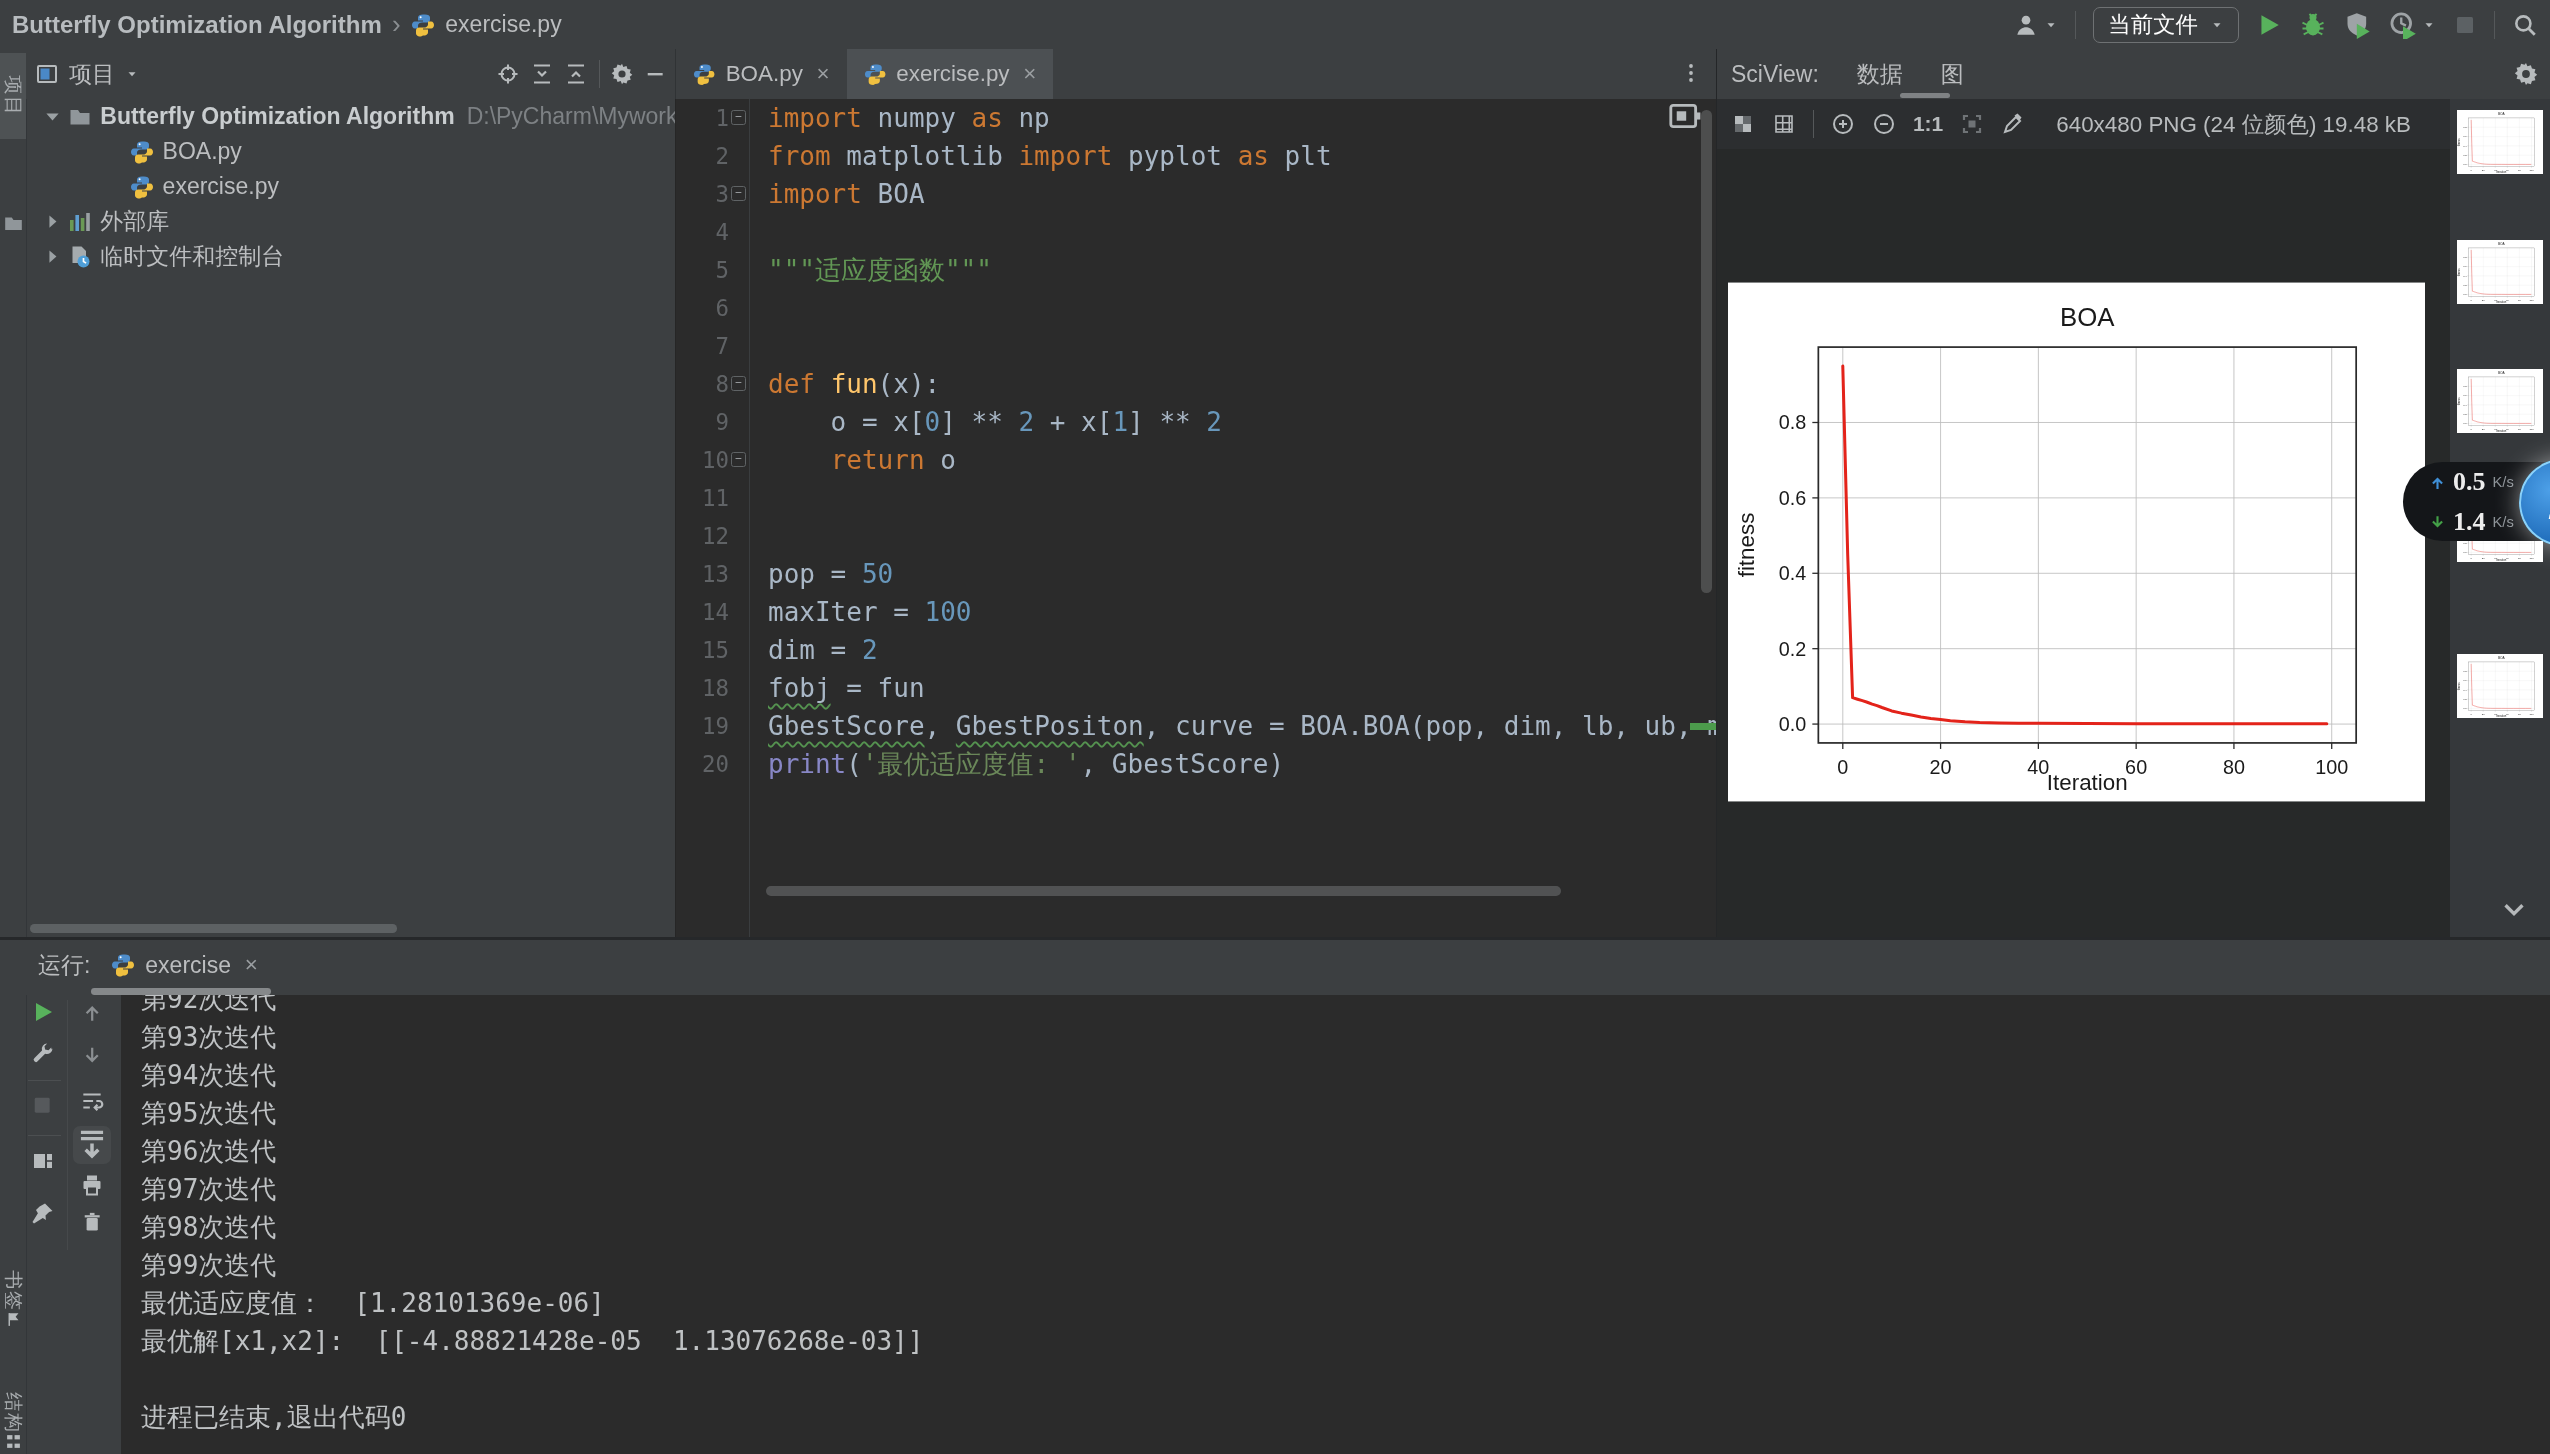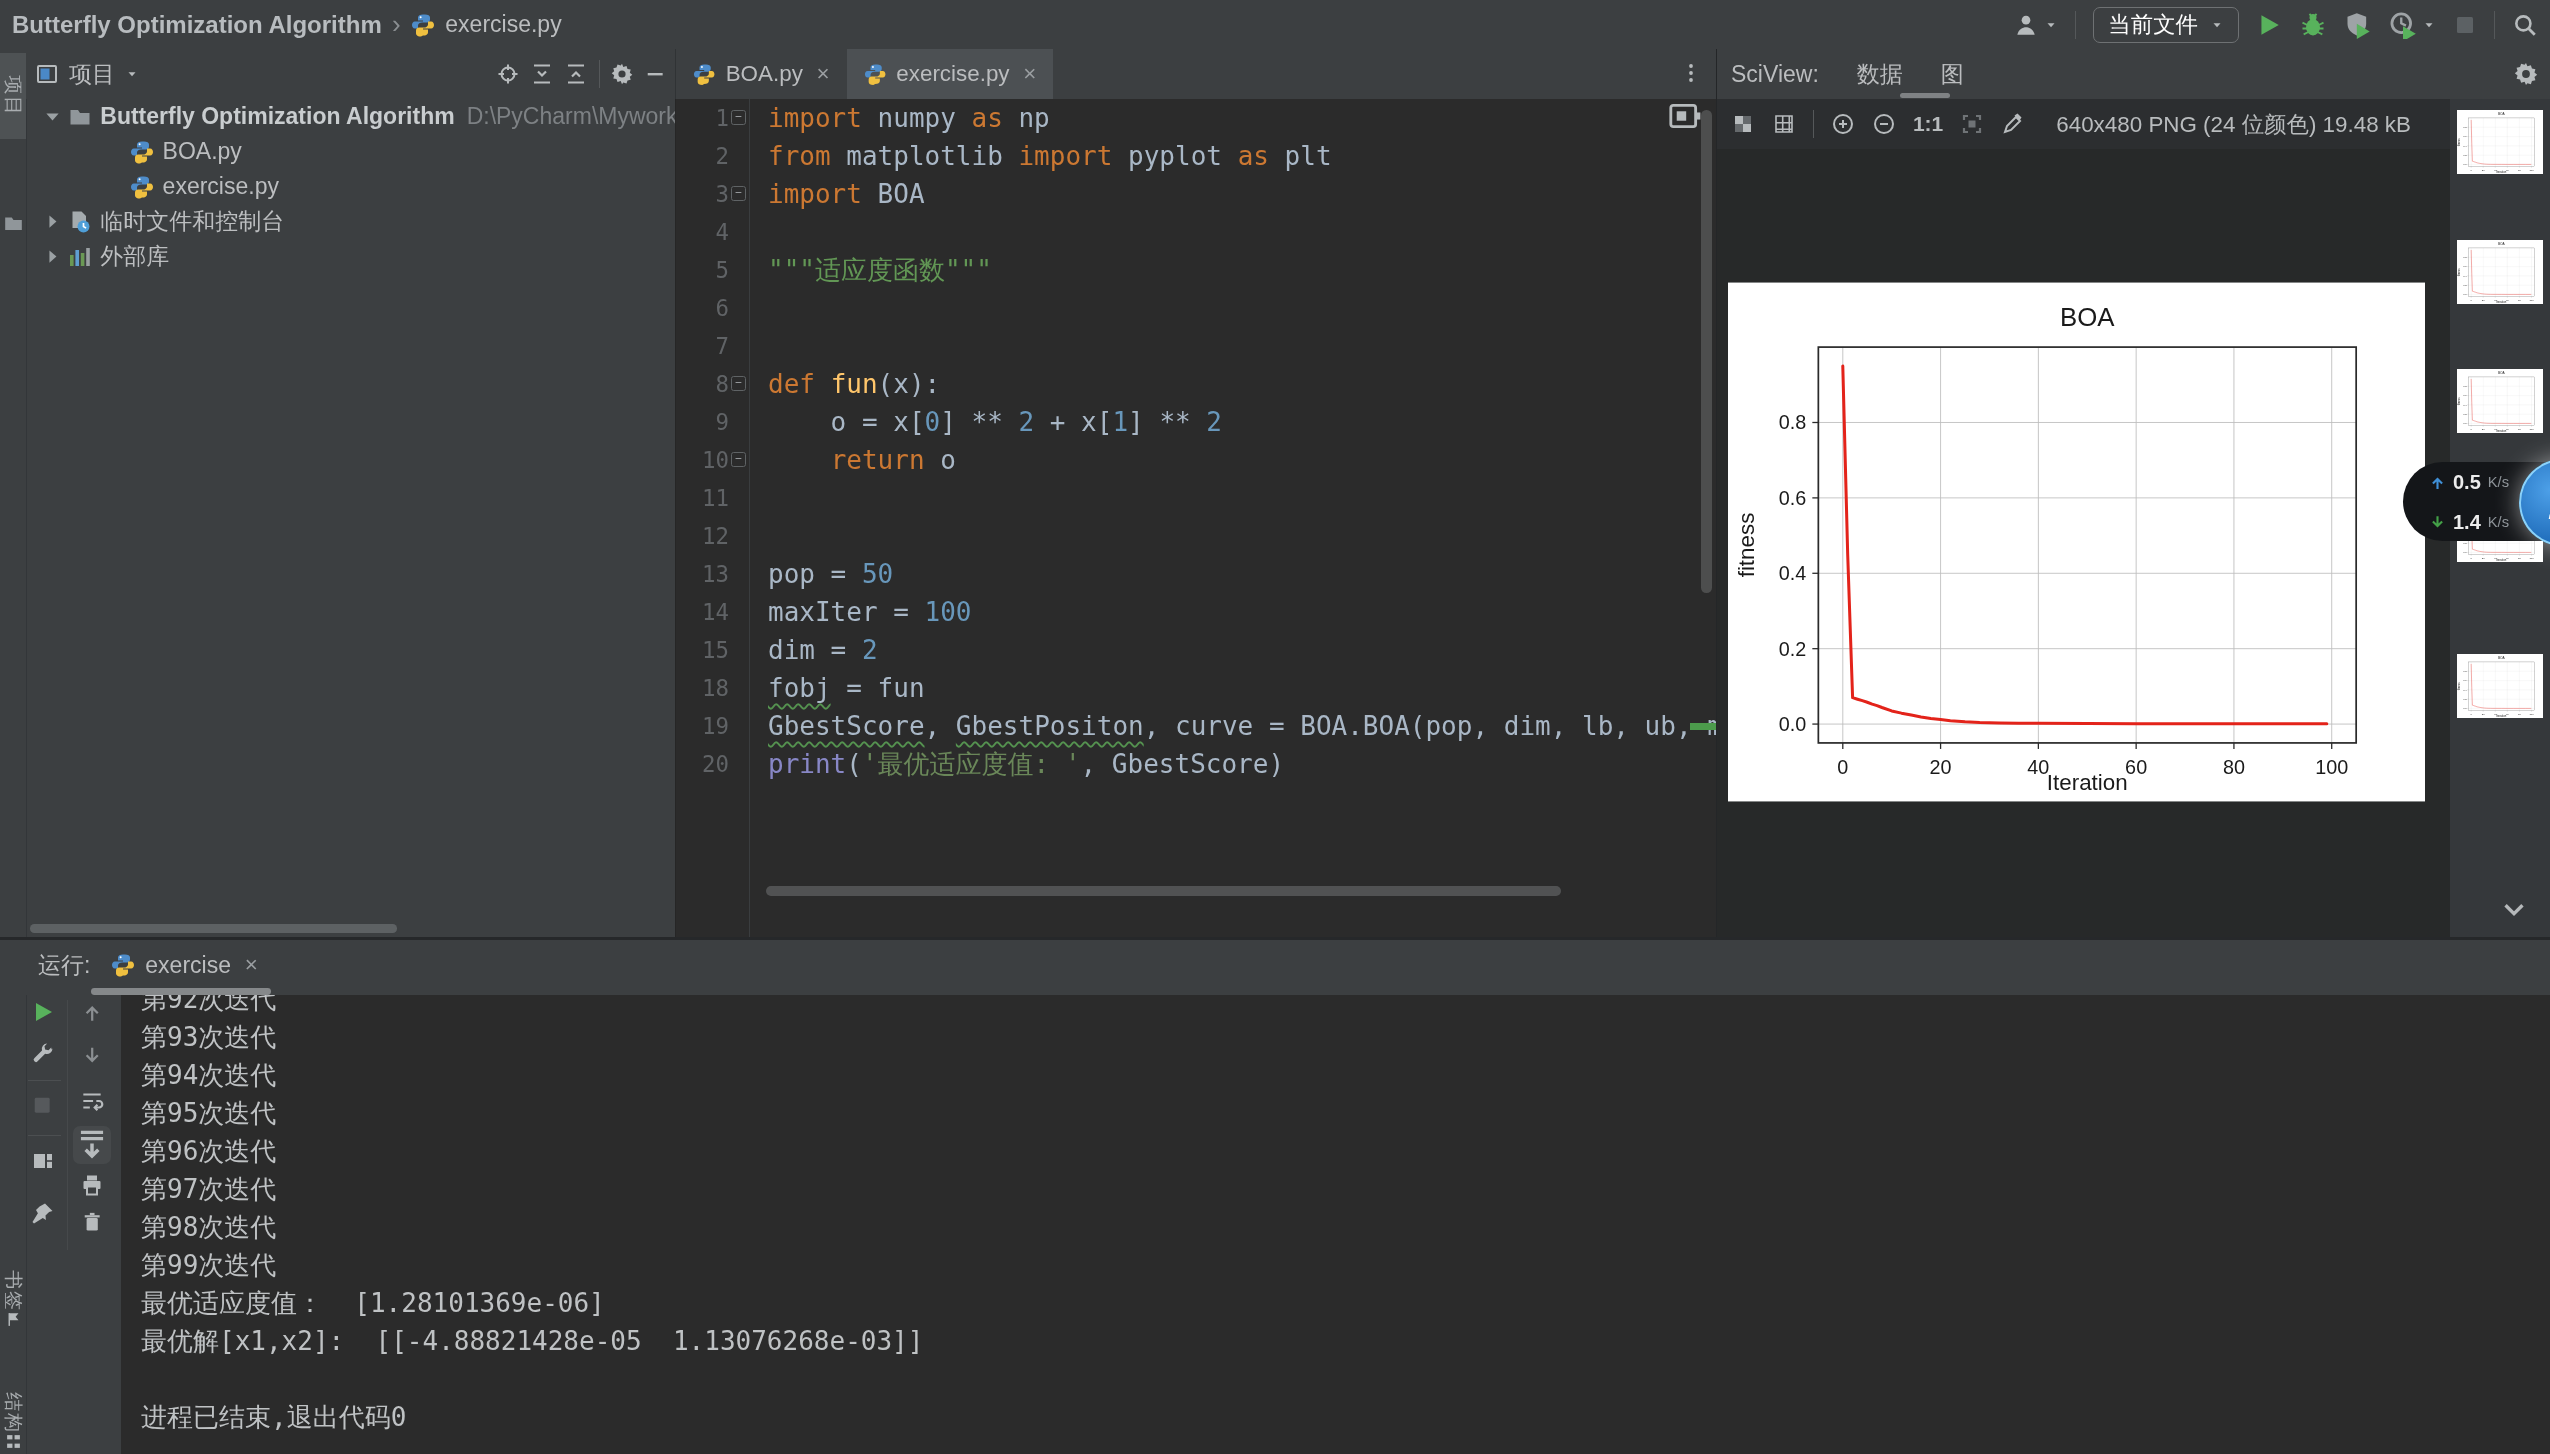--- a/index.html
+++ b/index.html
@@ -67,21 +67,21 @@
   #run-console{left:121px;top:995px;width:2430px;height:460px;background:#2b2b2b;overflow:hidden;}
   #console-lines{position:relative;left:20px;top:-15.5px;}
   .cons{white-space:pre;height:38px;line-height:38px;font-family:"DejaVu Sans Mono",monospace;font-size:26px;color:#bfc2c4;}
   .rtool{position:absolute;}
   #rtool-sep{left:67px;top:1000px;width:0.9px;height:250px;background:#46494b;}
   .hl-box{background:#46494b;border-radius:7px;}
 
   
   #net-widget{left:2403px;top:462px;width:147px;height:79px;background:#141619;border-radius:40px 0 0 40px;z-index:30;}
   .net-row{display:flex;align-items:baseline;gap:7px;padding-left:26px;height:40px;align-items:center;}
-  .net-num{color:#ececec;font-size:20px;font-weight:bold;font-family:Liberation Sans, sans-serif;}
+  .net-num{color:#ececec;font-size:26px;font-weight:bold;font-family:Liberation Serif, serif;}
   .net-unit{color:#8d9398;font-size:14.7px;}
   #net-badge{position:absolute;left:116px;top:-3.4px;width:83px;height:83px;border-radius:50%;
      background:radial-gradient(circle at 35% 35%, #4da0e8, #0c57a8);
      border:2.6px solid rgba(150,220,255,.9);box-shadow:0 0 24px rgba(255,255,255,.5);
      display:flex;align-items:center;justify-content:center;color:#fff;font-size:47px;font-weight:bold;font-style:italic;}
 </style>
 </head>
 <body>
 
 <div id="root">
@@ -285,42 +285,42 @@
         <span>exercise.py</span>
       </div>
       <div class="trow" style="padding-left: 15.5px;">
         <span class="ic" style="width: 21px; height: 21px; margin-right: 5.2px;">
           <svg viewBox="0 0 24 24">
             <path d="M8.5 5l8 7-8 7z" fill="#9ba1a4"></path>
           </svg>
         </span>
         <span class="ic" style="width: 24px; height: 24px; margin-right: 8.6px;">
           <svg viewBox="0 0 24 24">
-            <path d="M4.5 1.5h9l4.5 4.5v12h-13.5z" fill="#a5abae"></path>
-            <circle cx="15.5" cy="16.5" r="6" fill="#4f9fd8"></circle>
-            <path d="M15.5 13v3.5l2.6 1.6" stroke="#fff" stroke-width="1.7" fill="none"></path>
-          </svg>
-        </span>
-        <span>临时文件和控制台</span>
-      </div>
-      <div class="trow" style="padding-left: 15.5px;">
-        <span class="ic" style="width: 21px; height: 21px; margin-right: 5.2px;">
-          <svg viewBox="0 0 24 24">
-            <path d="M8.5 5l8 7-8 7z" fill="#9ba1a4"></path>
-          </svg>
-        </span>
-        <span class="ic" style="width: 24px; height: 24px; margin-right: 8.6px;">
-          <svg viewBox="0 0 24 24">
             <rect x="2" y="10" width="3.6" height="11" fill="#6a9955"></rect>
             <rect x="7.4" y="5" width="3.6" height="16" fill="#5f9ed1"></rect>
             <rect x="12.8" y="8" width="3.6" height="13" fill="#6a9955"></rect>
             <rect x="18.2" y="3" width="3.6" height="18" fill="#9aa0a3"></rect>
           </svg>
         </span>
         <span>外部库</span>
+      </div>
+      <div class="trow" style="padding-left: 15.5px;">
+        <span class="ic" style="width: 21px; height: 21px; margin-right: 5.2px;">
+          <svg viewBox="0 0 24 24">
+            <path d="M8.5 5l8 7-8 7z" fill="#9ba1a4"></path>
+          </svg>
+        </span>
+        <span class="ic" style="width: 24px; height: 24px; margin-right: 8.6px;">
+          <svg viewBox="0 0 24 24">
+            <path d="M4.5 1.5h9l4.5 4.5v12h-13.5z" fill="#a5abae"></path>
+            <circle cx="15.5" cy="16.5" r="6" fill="#4f9fd8"></circle>
+            <path d="M15.5 13v3.5l2.6 1.6" stroke="#fff" stroke-width="1.7" fill="none"></path>
+          </svg>
+        </span>
+        <span>临时文件和控制台</span>
       </div>
     </div>
   <div class="abs" id="proj-hscroll"></div>
 
   <div class="abs" id="tabbar">
     <div class="etab">
       <span class="ic" style="width:22.4px;height:22.4px;">
           <svg viewBox="0 0 24 24">
             <path d="M12 1.5c-3 0-5 1.1-5 3.1v2.9h5v1H3.9c-2 0-2.9 2-2.9 3.5s.9 3.5 2.9 3.5H7v-2.9c0-1.9 2.1-3.1 4.1-3.1h4.8c1.7 0 3.1-1.3 3.1-3V4.6c0-2-2-3.1-5-3.1z" fill="#4e8cc9"></path>
             <path d="M12 22.5c3 0 5-1.1 5-3.1v-2.9h-5v-1h8.1c2 0 2.9-2 2.9-3.5s-.9-3.5-2.9-3.5H17v2.9c0 1.9-2.1 3.1-4.1 3.1H8.1c-1.7 0-3.1 1.3-3.1 3v2.9c0 2 2 3.1 5 3.1z" fill="#f0c040"></path>

